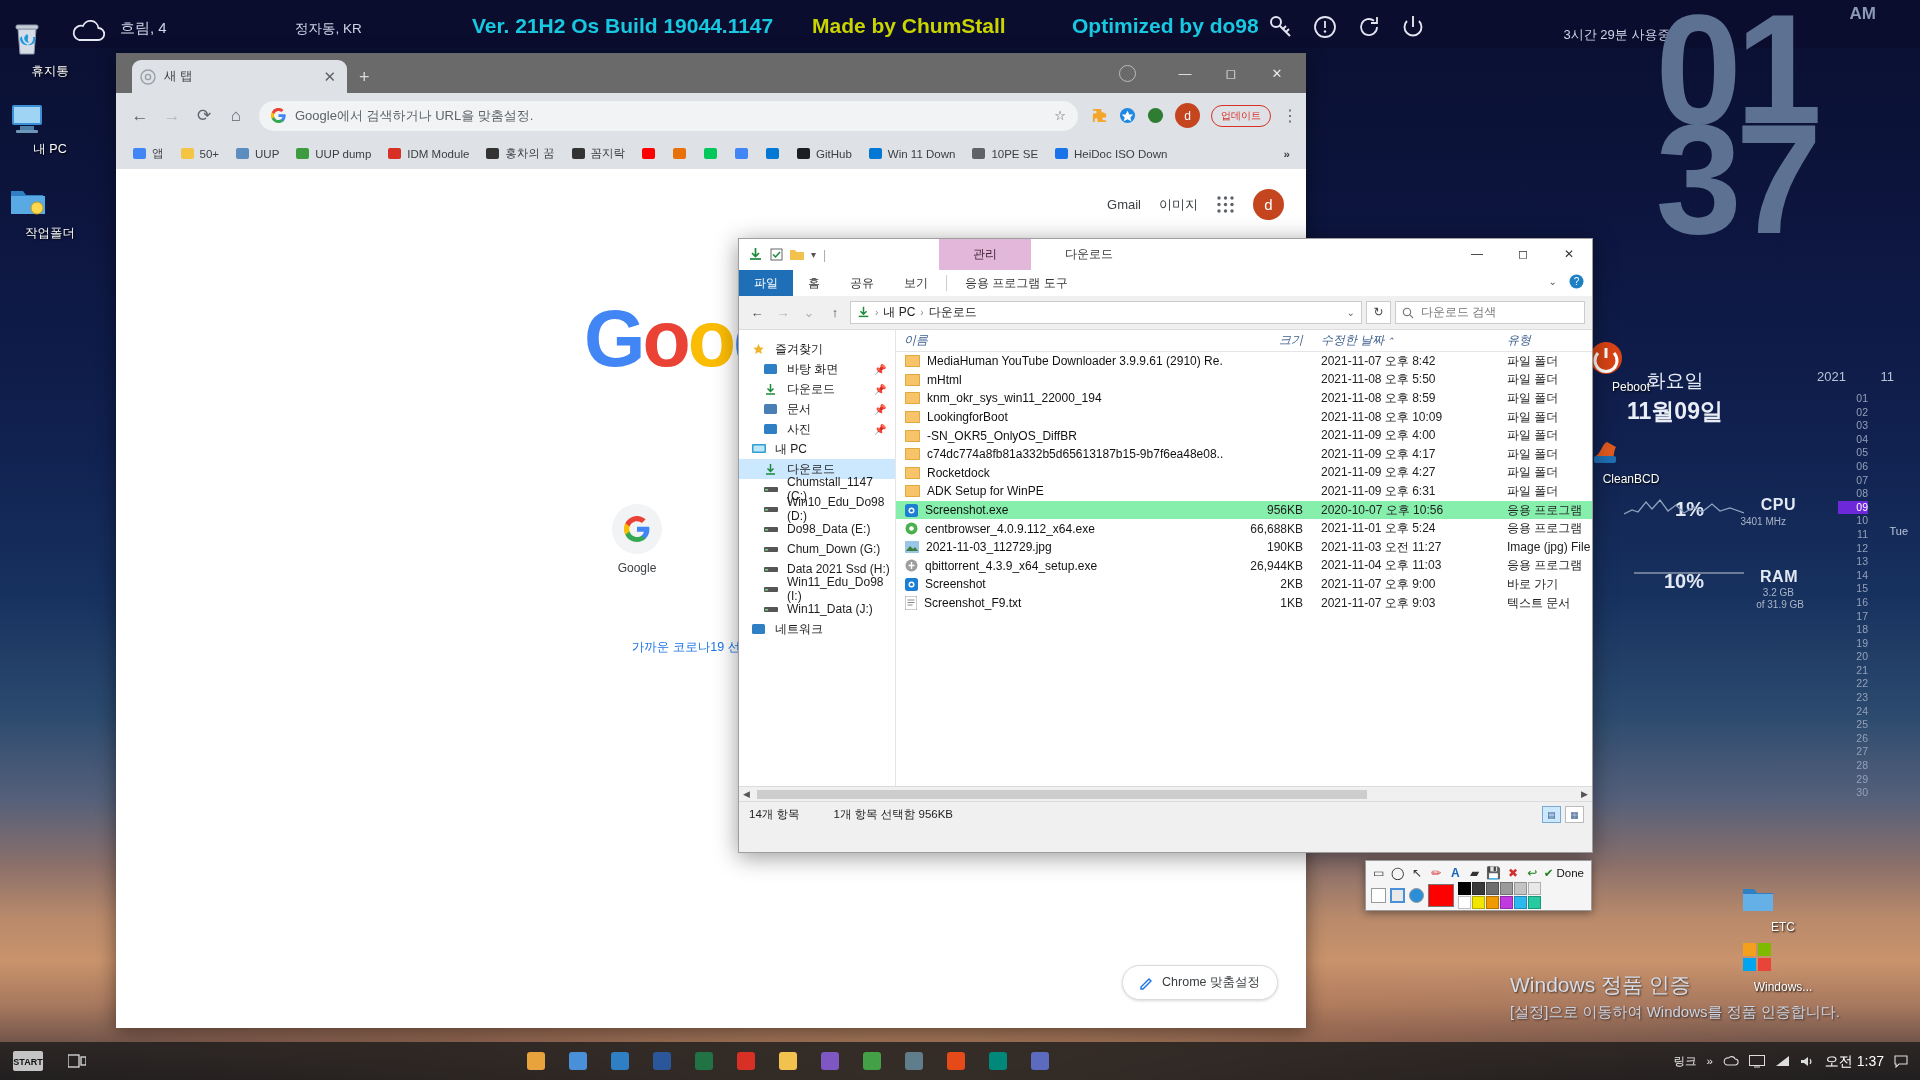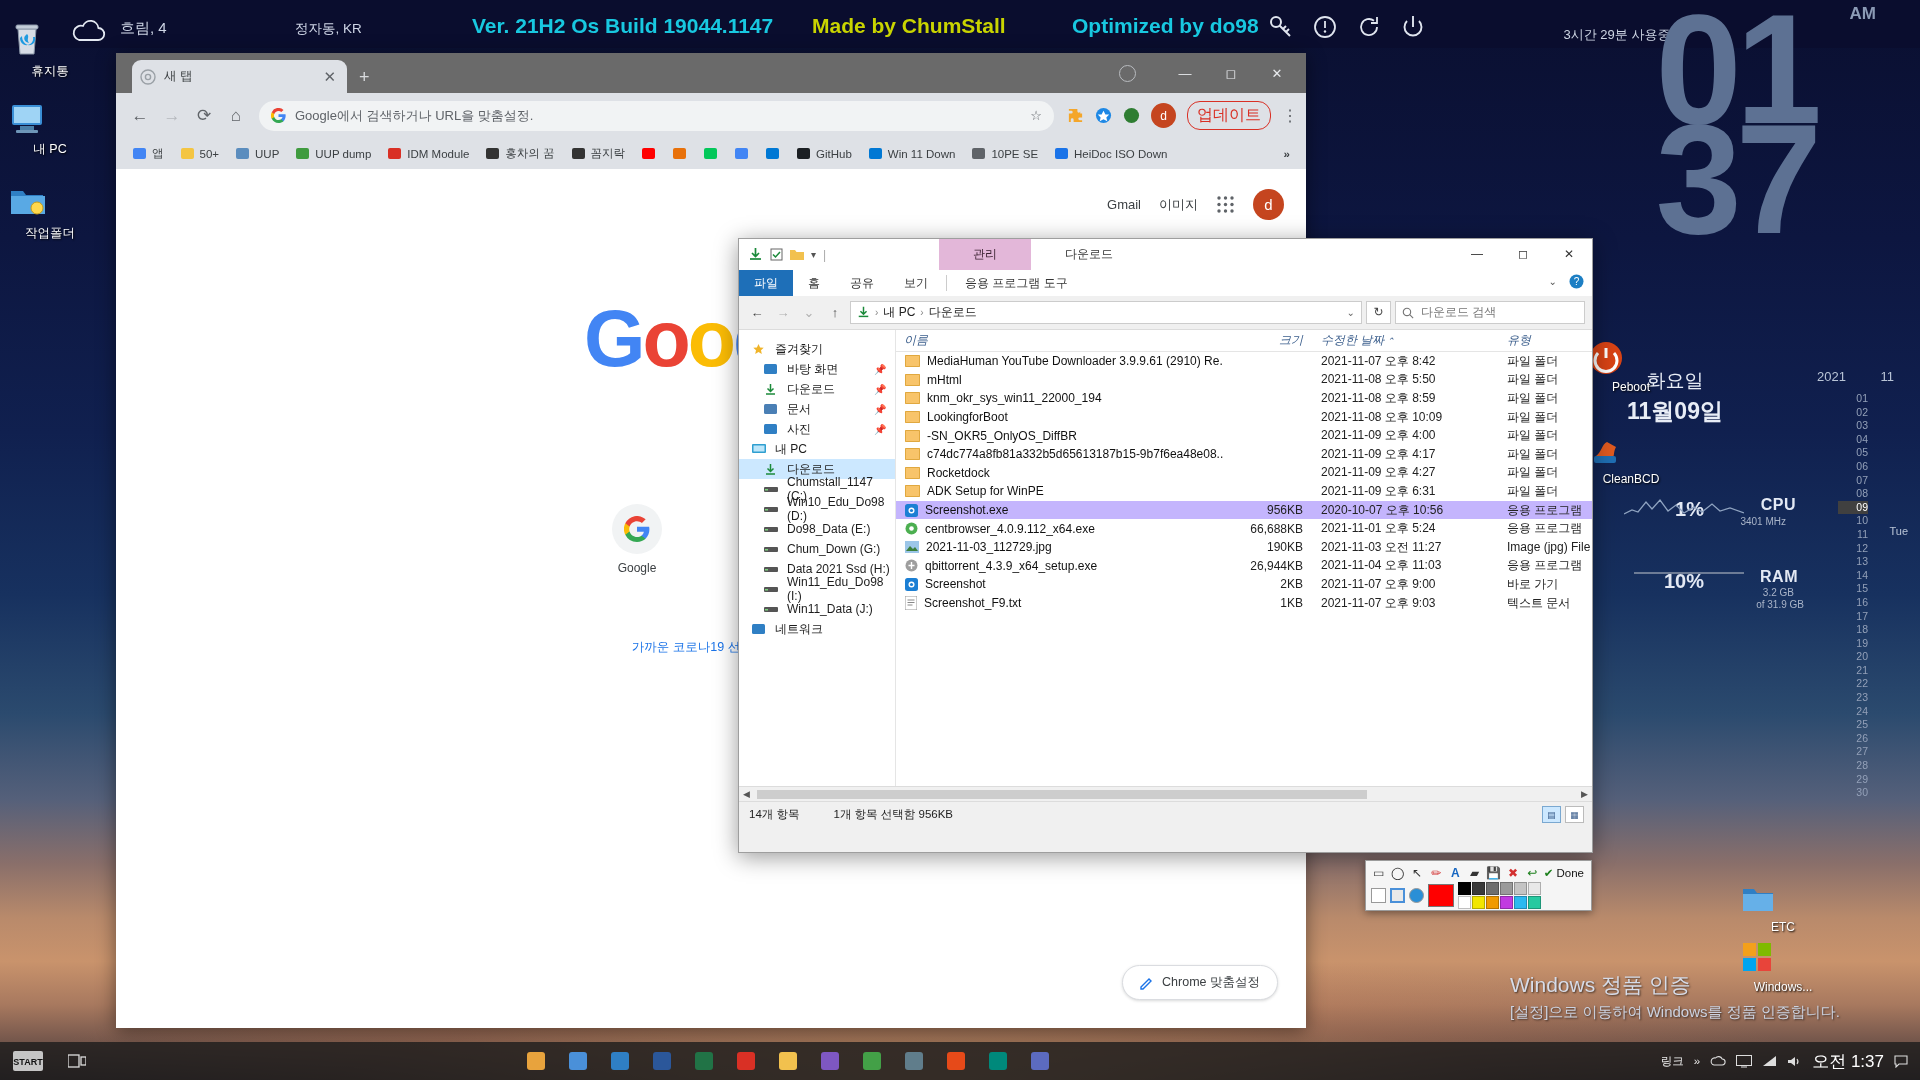--- a/index.html
+++ b/index.html
@@ -83,21 +83,21 @@
   .ch-dot{ position:absolute; right:170px; top:12px; width:17px;height:17px;border-radius:50%;
     border:1.5px solid #b9bcc0;}
   .ch-toolbar{ height:45px; background:#dee1e6; display:flex; align-items:center; padding:0 8px;}
   .ch-nav{ width:32px;text-align:center;color:#5f6368;font-size:17px;}
   .ch-nav.dim{ color:#b5b8bd;}
   .omnibox{ flex:1; height:30px; background:#f1f3f4; border-radius:15px; display:flex;
     align-items:center; padding:0 12px; margin:0 7px; font-size:13px; color:#5f6368;}
   .omnibox .gicon{ margin-right:9px; }
   .ch-ricons{ display:flex; align-items:center; gap:11px; padding-left:6px;}
   .upd-pill{ border:1px solid #d93025; color:#d93025; border-radius:13px;
-    font-size:16px; padding:3px 9px; }
+    font-size:10px; padding:3px 9px; }
   .ch-bookmarks{ height:31px; background:#dee1e6; display:flex; align-items:center;
     padding:0 10px; gap:4px; font-size:11.5px; color:#3c4043; overflow:hidden;}
   .bm{ display:flex; align-items:center; gap:5px; padding:3px 6px; white-space:nowrap;}
   .bm .bi{ width:15px;height:15px; display:inline-block; flex:none;}
   .ch-content{ background:#fff; height:859px; position:relative;}
   .g-top{ position:absolute; right:22px; top:20px; display:flex; align-items:center; gap:18px;
     font-size:13px; color:#3c4043;}
   .g-avatar{ width:31px;height:31px;border-radius:50%;background:#c5451f;color:#fff;
     display:flex;align-items:center;justify-content:center;font-size:15px;}
   .g-logo{ position:absolute; left:50%; top:124px; transform:translateX(-50%);
@@ -153,21 +153,21 @@
   .nv .pin{ position:absolute; right:8px; color:#888; font-size:10px;}
   .nv .ico{ width:16px; text-align:center; flex:none;}
   .nv.ind{ padding-left:25px;}
   .ex-list{ flex:1; position:relative;}
   .cols{ height:22px; display:flex; align-items:center; font-size:12px; color:#3b5e8c;
     border-bottom:1px solid #e5e5e5;}
   .cols div{ padding-left:8px; position:relative;font-style:italic;}
   .c-name{ width:327px;} .c-size{ width:90px; text-align:right; padding-right:10px;}
   .c-date{ width:186px;} .c-type{ flex:1;}
   .row{ height:18.6px; display:flex; align-items:center; font-size:12px; color:#111;}
-  .row.sel{ background:#c4b5fd;}
+  .row.sel{ background:#86efac;}
   .row .nm{ width:327px; display:flex; align-items:center; gap:7px; padding-left:9px;
     overflow:hidden; white-space:nowrap;}
   .row .sz{ width:90px; text-align:right; padding-right:10px; color:#222;}
   .row .dt{ width:186px; padding-left:8px; color:#222;}
   .row .tp{ flex:1; padding-left:8px; color:#222; white-space:nowrap; overflow:hidden;}
   .fold{ width:15px;height:12px;background:#f8c46a;border-radius:1px; flex:none;
     box-shadow:inset 0 0 0 1px #e0a83f;}
   .ex-hscroll{ height:15px; background:#f0f0f0; display:flex; align-items:center;
     border-top:1px solid #dcdcdc;}
   .ex-hscroll .ar{ width:15px;text-align:center;font-size:9px;color:#555;}
@@ -195,21 +195,21 @@
   .swgrid div{ border:1px solid rgba(0,0,0,.25);}
   .bigsw{ width:26px;height:23px;border:1px solid #777;}
 
   
   #taskbar{ position:absolute; left:0; bottom:0; width:1920px; height:38px;
     background:#1b1b1bcc; display:flex; align-items:center; }
   .start{ width:56px; height:49px; display:flex; align-items:center; justify-content:center;}
   .tb-ico{ width:42px; height:38px; display:flex; align-items:center; justify-content:center;}
   .tb-right{ margin-left:auto; display:flex; align-items:center; gap:10px;
     padding-right:12px; color:#e8e8e8; font-size:11.5px;}
-  .tb-clock{ text-align:center; line-height:13px; font-size:17px; color:#fff;}
+  .tb-clock{ text-align:center; line-height:13px; font-size:14px; color:#fff;}
   svg{ display:block; }
 </style>
 </head>
 <body>
 
 <div id="desktop"></div>
 <div class="topband"></div>
 
 <div class="dicon" style="left:8px; top:20px;">
   <span class="glyph">
@@ -296,21 +296,21 @@
 <span class="ymbox" style="right:26px; top:369px;">11</span>
 <div class="daylist" style="right:52px; top:392px; width:30px;" id="day-list">
     <div>01</div>
     <div>02</div>
     <div>03</div>
     <div>04</div>
     <div>05</div>
     <div>06</div>
     <div>07</div>
     <div>08</div>
-    <div style="background: #404040; color: rgb(255, 255, 255);">09</div>
+    <div style="background: #6d28d9; color: rgb(255, 255, 255);">09</div>
     <div>10</div>
     <div>11</div>
     <div>12</div>
     <div>13</div>
     <div>14</div>
     <div>15</div>
     <div>16</div>
     <div>17</div>
     <div>18</div>
     <div>19</div>

